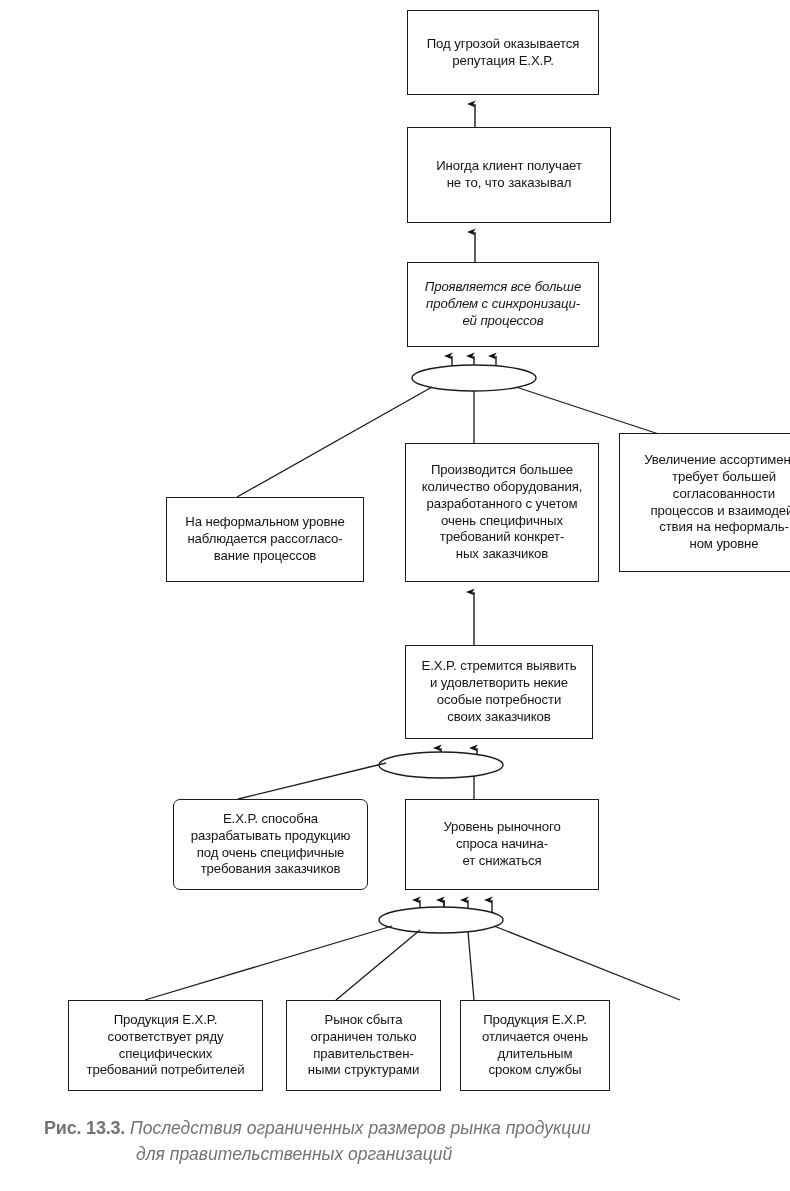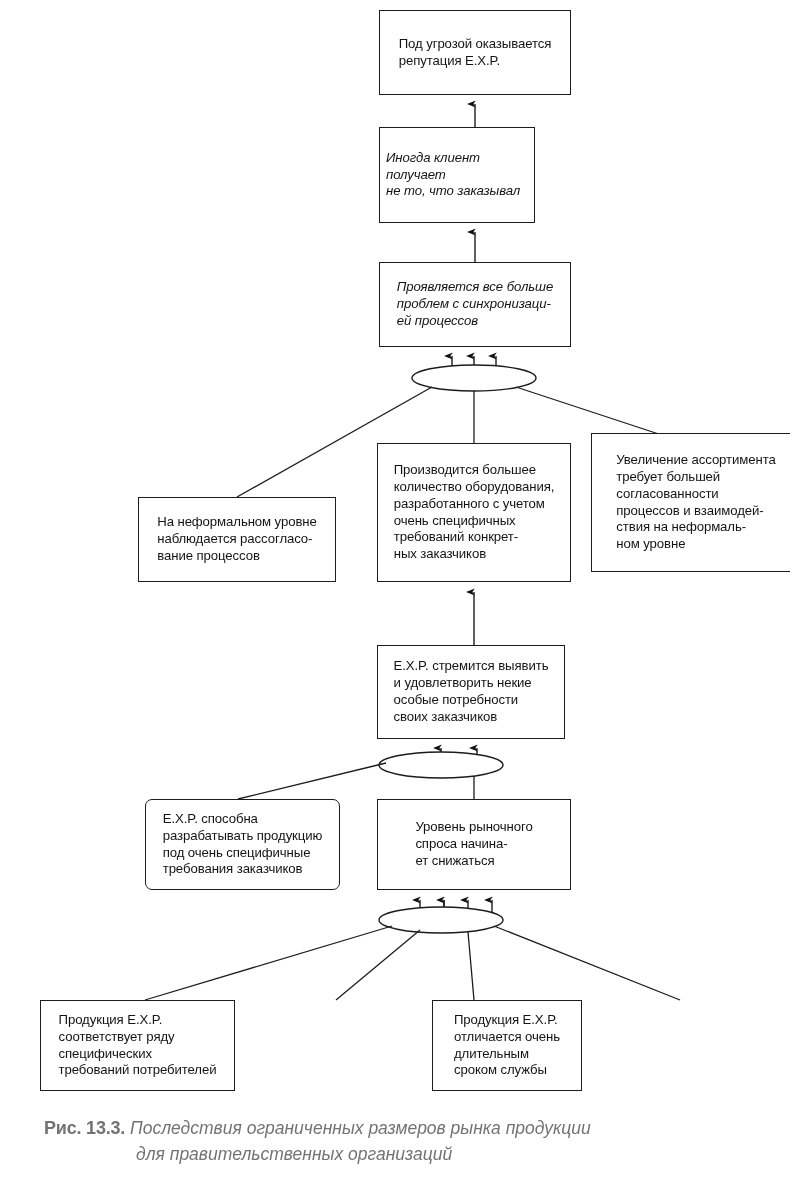--- a/index.html
+++ b/index.html
@@ -27,26 +27,28 @@
     pointer-events: none;
   }
   .node {
     position: absolute;
     box-sizing: border-box;
     border: 1.4px solid #1c1c1c;
     background: #ffffff;
     display: flex;
     align-items: center;
     justify-content: center;
+    text-align: center;
     padding: 4px 6px;
     font-size: 13.2px;
     line-height: 1.28;
     letter-spacing: -0.1px;
     color: #141414;
     white-space: pre-line;
+    margin-left: 28px;
   }
   .caption {
     position: absolute;
     left: 44px;
     top: 1116px;
     width: 700px;
     font-size: 17.5px;
     line-height: 1.42;
     color: #737373;
   }
@@ -120,21 +122,21 @@
       <line x1="392" y1="926" x2="145" y2="1000" stroke="#1c1c1c" stroke-width="1.3"></line>
       <line x1="420" y1="930" x2="336" y2="1000" stroke="#1c1c1c" stroke-width="1.3"></line>
       <line x1="468" y1="932" x2="474" y2="1000" stroke="#1c1c1c" stroke-width="1.3"></line>
       <line x1="494" y1="926" x2="680" y2="1000" stroke="#1c1c1c" stroke-width="1.3"></line>
     </g>
   </svg>
 
   <div class="node" style="left:379px; top:10px; width:192px; height:85px;">Под угрозой оказывается
 репутация E.X.P.</div>
 
-  <div class="node" style="left:379px; top:127px; width:156px; height:96px;font-style:italic;">Иногда клиент получает
+  <div class="node" style="left:379px; top:127px; width:204px; height:96px;">Иногда клиент получает
 не то, что заказывал</div>
 
   <div class="node" style="left:379px; top:262px; width:192px; height:85px;font-style:italic;">Проявляется все больше
 проблем с синхронизаци-
 ей процессов</div>
 
   <div class="node" style="left:138px; top:497px; width:198px; height:85px;">На неформальном уровне
 наблюдается рассогласо-
 вание процессов</div>
 
@@ -164,20 +166,24 @@
 
   <div class="node" style="left:377px; top:799px; width:194px; height:91px;">Уровень рыночного
 спроса начина-
 ет снижаться</div>
 
   <div class="node" style="left:40px; top:1000px; width:195px; height:91px;">Продукция E.X.P.
 соответствует ряду
 специфических
 требований потребителей</div>
 
+  <div class="node" style="left:258px; top:1000px; width:155px; height:91px;">Рынок сбыта
+ограничен только
+правительствен-
+ными структурами</div>
 
   <div class="node" style="left:432px; top:1000px; width:150px; height:91px;">Продукция E.X.P.
 отличается очень
 длительным
 сроком службы</div>
 
 
   <div class="caption">
     <span class="cap-num">Рис. 13.3.</span>
     <span class="cap-text">Последствия ограниченных размеров рынка продукции</span>

